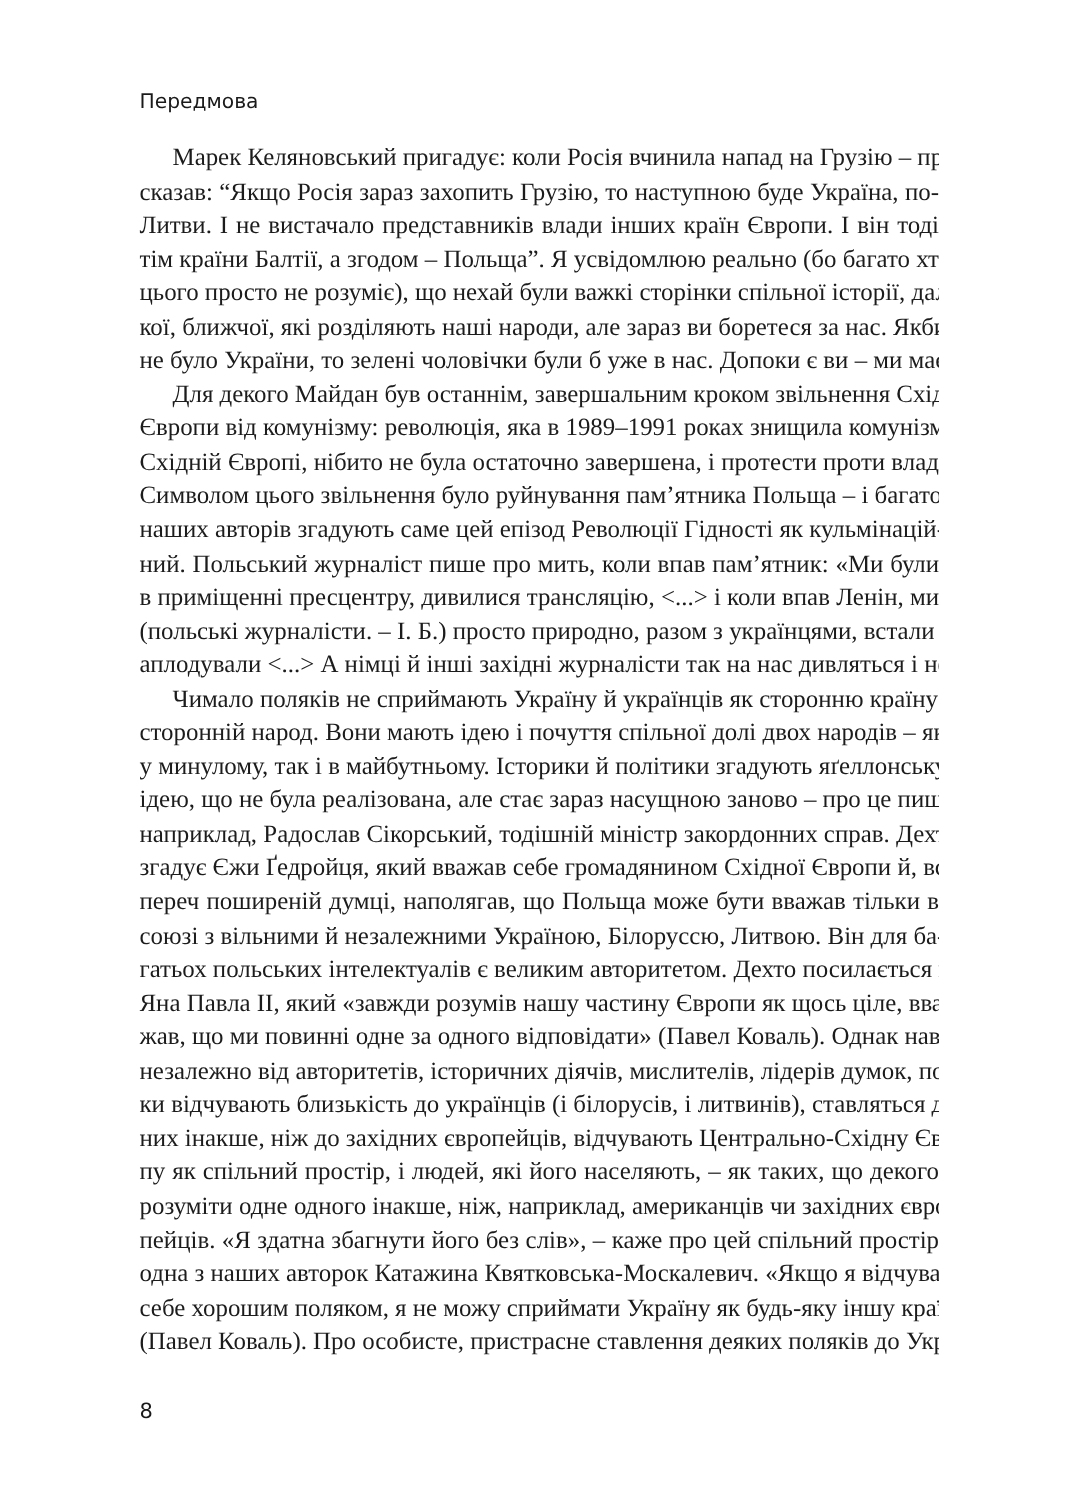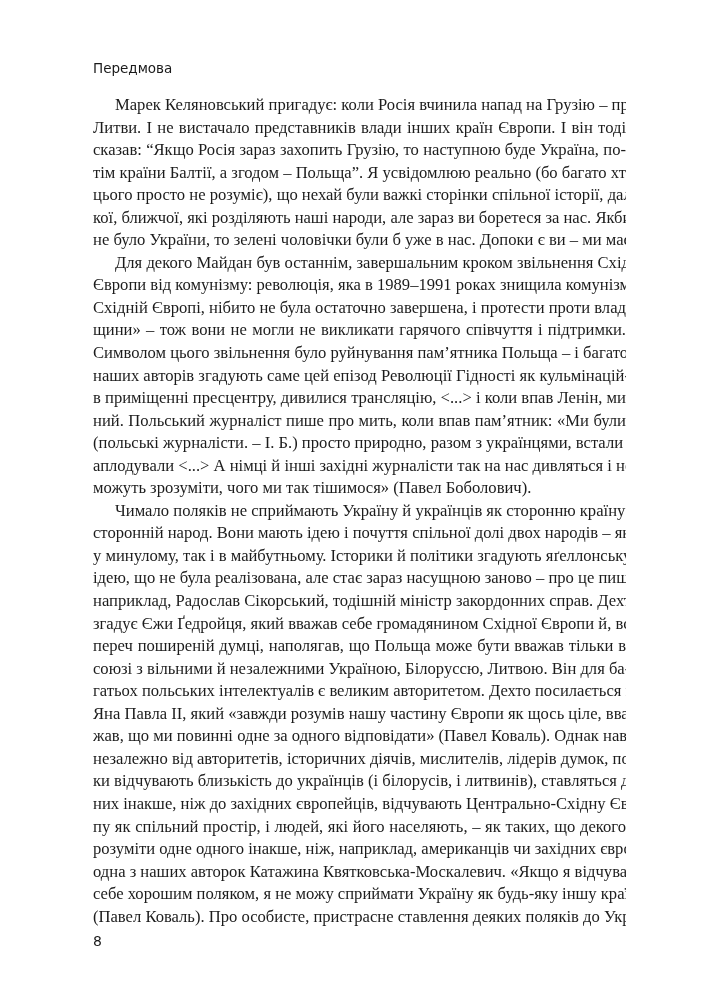--- a/index.html
+++ b/index.html
@@ -27,57 +27,56 @@
 </style>
 </head>
 <body>
 
 <div class="page">
   <div class="running-head">Передмова</div>
 
   <div class="body-text">
     <div>
       <span class="line indent">Марек Келяновський пригадує: коли Росія вчинила напад на Грузію – пре-</span>
+      <span class="line">сказав: “Якщо Росія зараз захопить Грузію, то наступною буде Україна, по-</span>
       <span class="line">Литви. І не вистачало представників влади інших країн Європи. І він тоді</span>
-      <span class="line">сказав: “Якщо Росія зараз захопить Грузію, то наступною буде Україна, по-</span>
       <span class="line">тім країни Балтії, а згодом – Польща”. Я усвідомлюю реально (бо багато хто</span>
       <span class="line">цього просто не розуміє), що нехай були важкі сторінки спільної історії, дале-</span>
       <span class="line">кої, ближчої, які розділяють наші народи, але зараз ви боретеся за нас. Якби</span>
       <span class="line">не було України, то зелені чоловічки були б уже в нас. Допоки є ви – ми маємо</span>
     </div>
     <div>
       <span class="line indent">Для декого Майдан був останнім, завершальним кроком звільнення Східної</span>
       <span class="line">Європи від комунізму: революція, яка в 1989–1991 роках знищила комунізм у</span>
       <span class="line">Східній Європі, нібито не була остаточно завершена, і протести проти влади</span>
-      <span class="line">щини» – тож вони не могли не викликати гарячого співчуття і підтримки.</span>
       <span class="line">Символом цього звільнення було руйнування пам’ятника Польща – і багато</span>
       <span class="line">наших авторів згадують саме цей епізод Революції Гідності як кульмінацій-</span>
+      <span class="line">ний. Польський журналіст пише про мить, коли впав пам’ятник: «Ми були</span>
       <span class="line">в приміщенні пресцентру, дивилися трансляцію, &lt;...&gt; і коли впав Ленін, ми</span>
-      <span class="line">ний. Польський журналіст пише про мить, коли впав пам’ятник: «Ми були</span>
       <span class="line">(польські журналісти. – І. Б.) просто природно, разом з українцями, встали й</span>
       <span class="line">аплодували &lt;...&gt; А німці й інші західні журналісти так на нас дивляться і не</span>
-      <span class="line last">можуть зрозуміти, чого ми так тішимося» (Павел Боболович).</span>
     </div>
     <div>
       <span class="line indent">Чимало поляків не сприймають Україну й українців як сторонню країну і</span>
       <span class="line">сторонній народ. Вони мають ідею і почуття спільної долі двох народів – як</span>
       <span class="line">у минулому, так і в майбутньому. Історики й політики згадують яґеллонську</span>
       <span class="line">ідею, що не була реалізована, але стає зараз насущною заново – про це пише,</span>
       <span class="line">наприклад, Радослав Сікорський, тодішній міністр закордонних справ. Дехто</span>
       <span class="line">згадує Єжи Ґедройця, який вважав себе громадянином Східної Європи й, всу-</span>
       <span class="line">переч поширеній думці, наполягав, що Польща може бути вважав тільки в</span>
       <span class="line">союзі з вільними й незалежними Україною, Білоруссю, Литвою. Він для ба-</span>
       <span class="line">гатьох польських інтелектуалів є великим авторитетом. Дехто посилається на</span>
       <span class="line">Яна Павла ІІ, який «завжди розумів нашу частину Європи як щось ціле, вва-</span>
       <span class="line">жав, що ми повинні одне за одного відповідати» (Павел Коваль). Однак навіть</span>
       <span class="line">незалежно від авторитетів, історичних діячів, мислителів, лідерів думок, поля-</span>
       <span class="line">ки відчувають близькість до українців (і білорусів, і литвинів), ставляться до</span>
       <span class="line">них інакше, ніж до західних європейців, відчувають Центрально-Східну Євро-</span>
       <span class="line">пу як спільний простір, і людей, які його населяють, – як таких, що декого</span>
       <span class="line">розуміти одне одного інакше, ніж, наприклад, американців чи західних євро-</span>
+      <span class="line">пейців. «Я здатна збагнути його без слів», – каже про цей спільний простір</span>
       <span class="line">одна з наших авторок Катажина Квятковська-Москалевич. «Якщо я відчуваю</span>
       <span class="line">себе хорошим поляком, я не можу сприймати Україну як будь-яку іншу країну»</span>
       <span class="line">(Павел Коваль). Про особисте, пристрасне ставлення деяких поляків до Украї-</span>
 
     </div>
   </div>
 
   <div class="page-number">8</div>
 </div>
 

